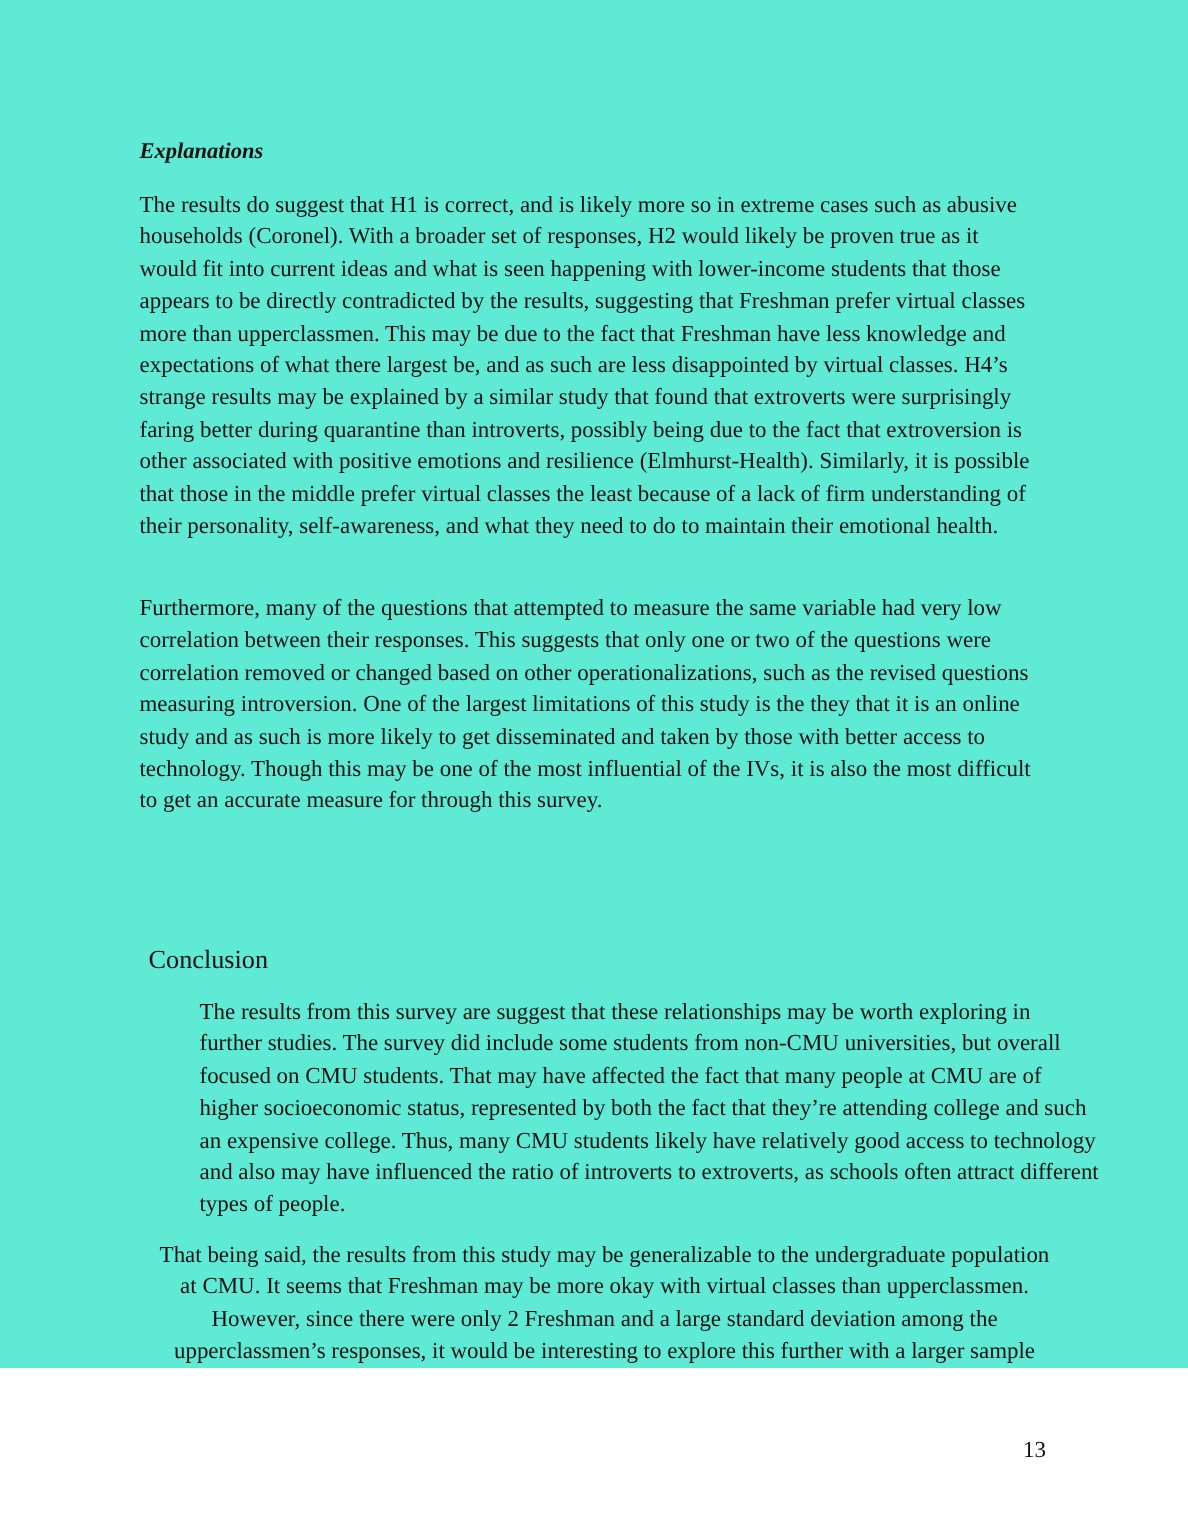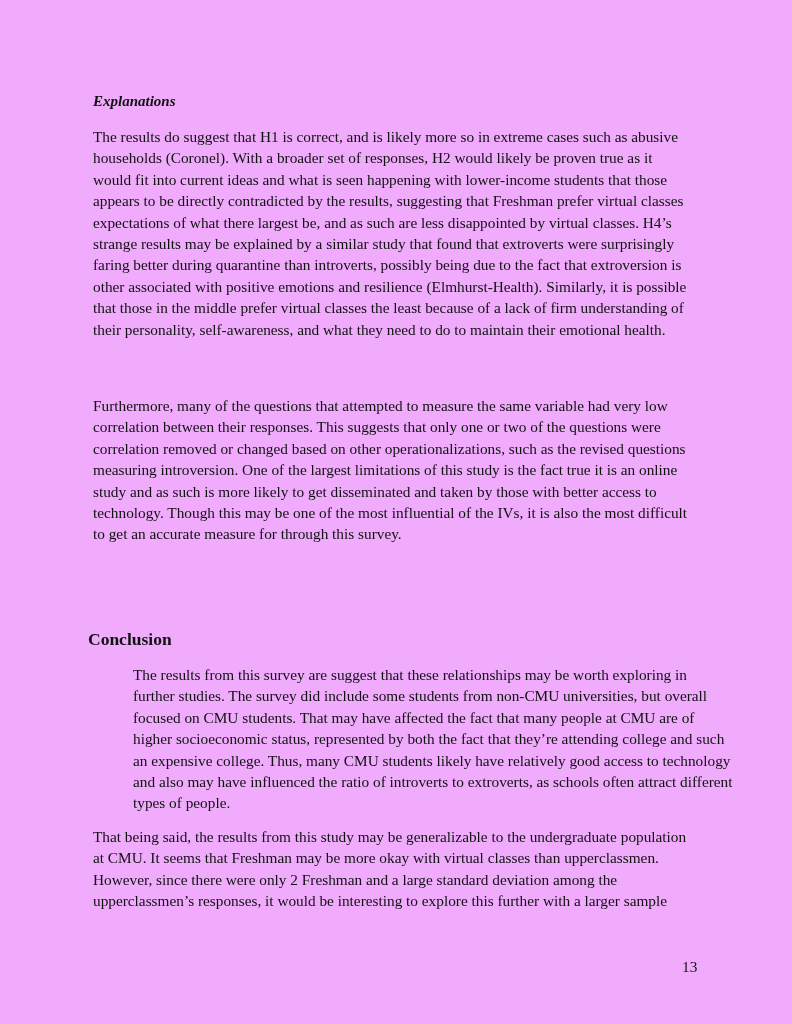--- a/index.html
+++ b/index.html
@@ -1,65 +1,66 @@
 <!DOCTYPE html>
 <html><head>
 <meta charset="utf-8">
 <style>
   html, body { margin: 0; padding: 0; background: #ffffff; }
   body { width: 792px; height: 1024px; position: relative; overflow: hidden; }
   .page {
-    position: absolute; left: 0; top: 0; width: 792px; height: 1024px;
-    background: #f0abfc; color: #111111;
+    position: absolute; left: 0; top: 0; width: 792px; height: 912px;
+    background: #5eead4; color: #111111;
     font-family: "Liberation Serif", "DejaVu Serif", serif;
   }
   .subhead {
     position: absolute; left: 93px; top: 92px;
     font-size: 15px; font-style: italic; font-weight: bold; line-height: 18px;
   }
   .para { position: absolute; left: 93px; width: 620px; font-size: 15.3px; }
   .para .line { display: block; white-space: nowrap; height: 21.4px; line-height: 21.4px; }
   #p1 { top: 126px; }
   #p2 { top: 395px; }
   .heading {
-    position: absolute; left: 88px; top: 629px;
-    font-size: 17.5px; font-weight: bold; line-height: 20px;
+    position: absolute; left: 99px; top: 629px;
+    font-size: 17.5px; font-weight: normal; line-height: 20px;
   }
   #p3 { top: 664px; margin-left: 40px; }
-  #p4 { top: 826px; }
+  #p4 { top: 826px; text-align: center; }
   .page-number {
     position: absolute; left: 682px; top: 941px;
     font-size: 15.3px; line-height: 20px; margin-top: 16px;
   }
 </style>
 </head>
 <body>
 
 <div class="page">
 
   <div class="subhead">Explanations</div>
 
   <div class="para" id="p1">
     <span class="line">The results do suggest that H1 is correct, and is likely more so in extreme cases such as abusive</span>
     <span class="line">households (Coronel). With a broader set of responses, H2 would likely be proven true as it</span>
     <span class="line">would fit into current ideas and what is seen happening with lower-income students that those</span>
     <span class="line">appears to be directly contradicted by the results, suggesting that Freshman prefer virtual classes</span>
+    <span class="line">more than upperclassmen. This may be due to the fact that Freshman have less knowledge and</span>
     <span class="line">expectations of what there largest be, and as such are less disappointed by virtual classes. H4’s</span>
     <span class="line">strange results may be explained by a similar study that found that extroverts were surprisingly</span>
     <span class="line">faring better during quarantine than introverts, possibly being due to the fact that extroversion is</span>
     <span class="line">other associated with positive emotions and resilience (Elmhurst-Health). Similarly, it is possible</span>
     <span class="line">that those in the middle prefer virtual classes the least because of a lack of firm understanding of</span>
     <span class="line">their personality, self-awareness, and what they need to do to maintain their emotional health.</span>
   </div>
 
   <div class="para" id="p2">
     <span class="line">Furthermore, many of the questions that attempted to measure the same variable had very low</span>
     <span class="line">correlation between their responses. This suggests that only one or two of the questions were</span>
     <span class="line">correlation removed or changed based on other operationalizations, such as the revised questions</span>
-    <span class="line">measuring introversion. One of the largest limitations of this study is the fact true it is an online</span>
+    <span class="line">measuring introversion. One of the largest limitations of this study is the they that it is an online</span>
     <span class="line">study and as such is more likely to get disseminated and taken by those with better access to</span>
     <span class="line">technology. Though this may be one of the most influential of the IVs, it is also the most difficult</span>
     <span class="line">to get an accurate measure for through this survey.</span>
   </div>
 
   <div class="heading">Conclusion</div>
 
   <div class="para" id="p3">
     <span class="line">The results from this survey are suggest that these relationships may be worth exploring in</span>
     <span class="line">further studies. The survey did include some students from non-CMU universities, but overall</span>

